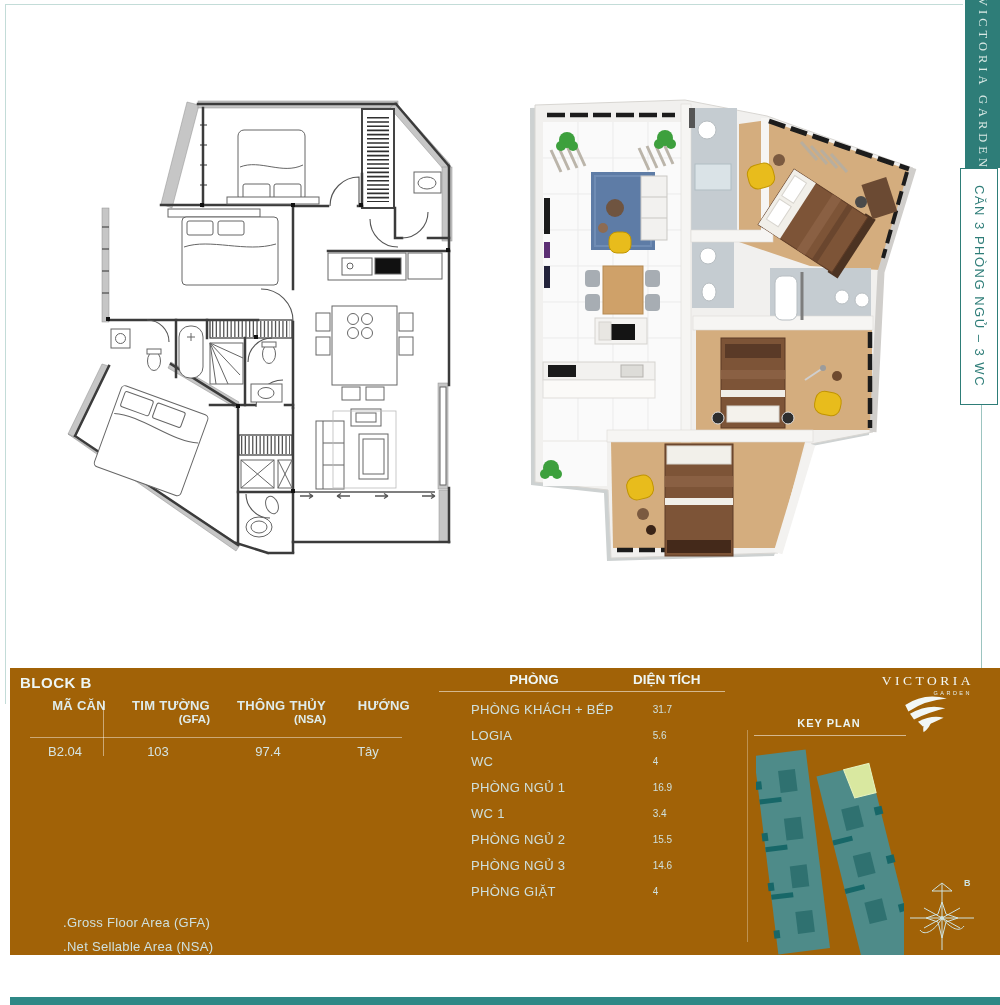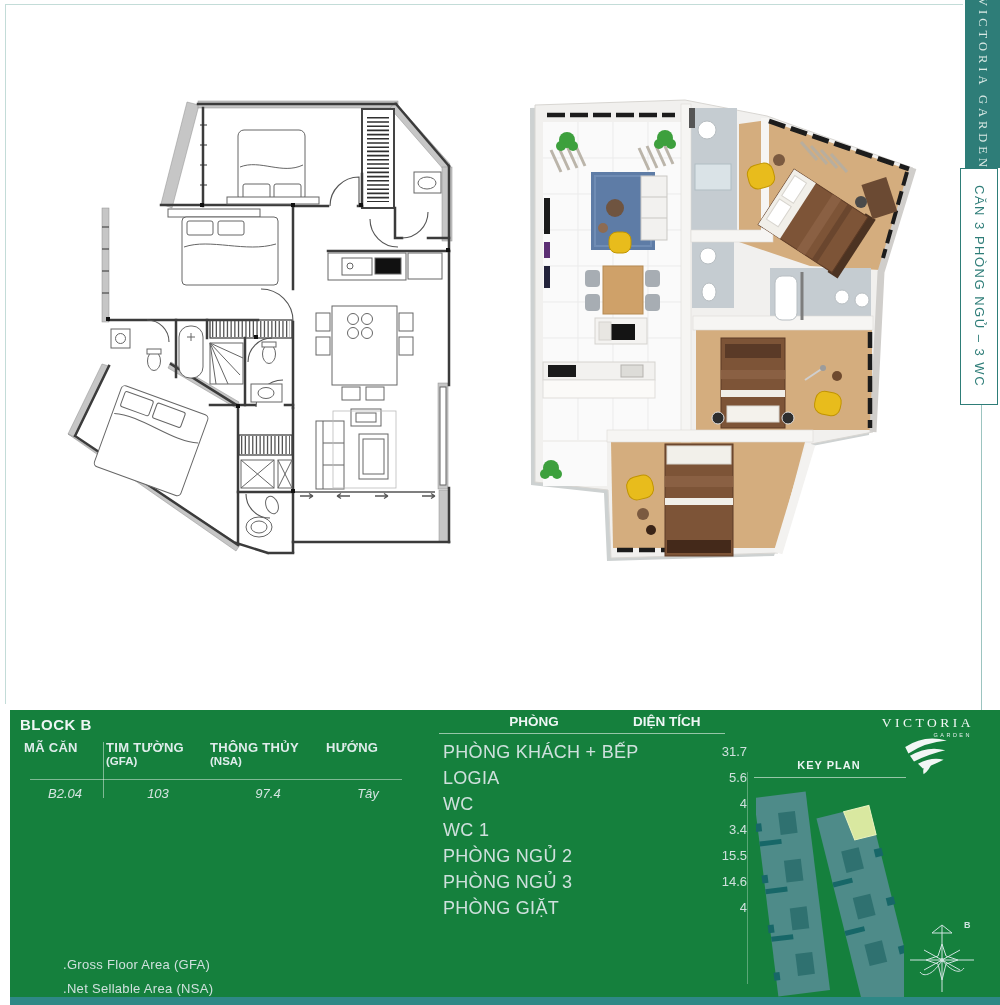--- a/index.html
+++ b/index.html
@@ -11,40 +11,40 @@
   
   .plan2d{left:50px;top:75px;width:440px;height:590px;}
   .plan3d{left:515px;top:80px;width:430px;height:580px;}
   
   .sidebar-brand{left:965px;top:0;width:35px;height:168px;background:#2e7d78;display:flex;align-items:center;justify-content:center;}
   .sidebar-brand span{writing-mode:vertical-rl;font-family:"Liberation Serif",serif;font-size:12.5px;letter-spacing:4px;color:#d9e9e5;white-space:nowrap;}
   .sidebar-unit{left:960px;top:168px;width:36px;height:235px;background:#fff;border:1px solid #2e7d78;display:flex;align-items:center;justify-content:center;}
   .sidebar-unit span{writing-mode:vertical-rl;font-size:13px;letter-spacing:1.5px;color:#2e7d78;white-space:nowrap;font-weight:500;}
   .sidebar-line{left:981px;top:405px;width:1px;height:305px;background:#9cc4c0;}
   
-  .panel{left:10px;top:710px;width:990px;height:287px;background:#15803d;color:#d5e4e2;}
+  .panel{left:10px;top:668px;width:990px;height:287px;background:#a16207;color:#d5e4e2;}
   .bottom-strip{left:10px;top:997px;width:990px;height:8px;background:#2e8886;}
   .block-title{left:10px;top:6px;font-size:15px;font-weight:bold;color:#eef6f4;letter-spacing:.5px;}
   .bi-grid{left:14px;top:30px;display:grid;grid-template-columns:82px 104px 116px 84px;}
-  .bi-col{text-align:left;}
+  .bi-col{text-align:right;}
   .bi-label{display:block;font-size:13px;font-weight:bold;color:#dfeceb;letter-spacing:.3px;}
   .bi-sub{display:block;font-size:11.5px;font-weight:bold;color:#dfeceb;}
   .bi-vline{left:93px;top:32px;width:1px;height:56px;background:rgba(255,255,255,.45);}
   .bi-rule{left:20px;top:69px;width:372px;height:1px;background:rgba(255,255,255,.45);}
-  .bi-values{left:14px;top:76px;display:grid;grid-template-columns:82px 104px 116px 84px;font-style:italic;}
+  .bi-values{left:14px;top:76px;display:grid;grid-template-columns:82px 104px 116px 84px;}
   .bi-value{text-align:center;font-size:13px;color:#d5e4e2;}
   .rooms{left:425px;top:0;width:315px;}
   .rooms-header{position:absolute;left:0;top:4px;width:315px;display:flex;}
   .rh-name{width:198px;text-align:center;font-size:13.5px;font-weight:bold;color:#eef6f4;}
   .rh-area{width:114px;font-size:13.5px;font-weight:bold;color:#eef6f4;}
   .rooms-rule{position:absolute;left:4px;top:23px;width:286px;height:1px;background:rgba(255,255,255,.55);}
   .rooms-body{position:absolute;left:0;top:29px;width:315px;}
   .room-row{display:flex;height:26px;line-height:26px;}
-  .room-name{width:198px;padding-left:8px;font-size:18px;color:#cfe0dd;letter-spacing:.3px;}
-  .room-area{width:106px;text-align:right;font-size:13px;color:#cfe0dd;}
+  .room-name{width:198px;padding-left:8px;font-size:13px;color:#cfe0dd;letter-spacing:.3px;margin-left:28px;}
+  .room-area{width:106px;text-align:left;font-size:10px;color:#cfe0dd;}
   .divider-v{left:737px;top:62px;width:1px;height:212px;background:rgba(255,255,255,.3);}
   .keyplan{left:740px;top:0;width:250px;height:236px;}
   .logo{position:absolute;right:26px;top:5px;text-align:right;}
   .logo-title{display:block;font-family:"Liberation Serif",serif;font-size:13.5px;letter-spacing:3.5px;color:#f2f7f5;}
   .logo-sub{display:block;font-size:5.5px;letter-spacing:2.5px;color:#e4efec;margin-top:1px;margin-right:2px;}
   .swoosh{position:absolute;left:152px;top:22px;width:48px;height:46px;}
   .kp-title{position:absolute;left:0;top:49px;width:158px;text-align:center;font-size:11px;font-weight:bold;color:#eaf4f2;letter-spacing:1px;}
   .kp-underline{position:absolute;left:4px;top:67px;width:152px;height:1px;background:rgba(255,255,255,.55);}
   .kp-map{position:absolute;left:6px;top:74px;width:148px;height:213px;}
   .compass{position:absolute;left:152px;top:210px;width:80px;height:77px;}
@@ -408,20 +408,24 @@
           <span class="room-name">PHÒNG KHÁCH + BẾP</span>
           <span class="room-area">31.7</span>
         </div>
       <div class="room-row">
           <span class="room-name">LOGIA</span>
           <span class="room-area">5.6</span>
         </div>
       <div class="room-row">
           <span class="room-name">WC</span>
           <span class="room-area">4</span>
+        </div>
+      <div class="room-row">
+          <span class="room-name">PHÒNG NGỦ 1</span>
+          <span class="room-area">16.9</span>
         </div>
       <div class="room-row">
           <span class="room-name">WC 1</span>
           <span class="room-area">3.4</span>
         </div>
       <div class="room-row">
           <span class="room-name">PHÒNG NGỦ 2</span>
           <span class="room-area">15.5</span>
         </div>
       <div class="room-row">

